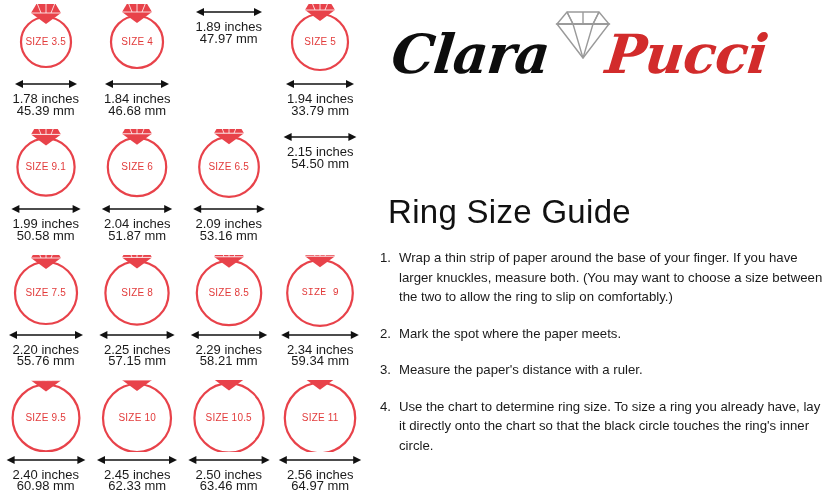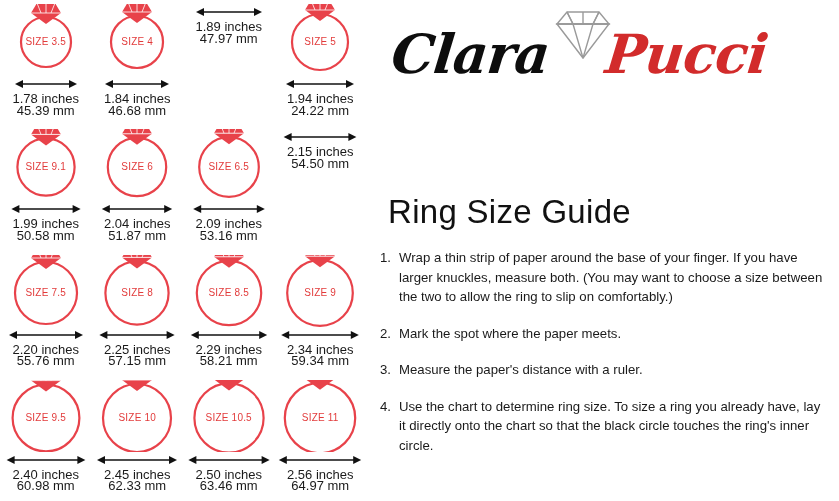--- a/index.html
+++ b/index.html
@@ -237,21 +237,21 @@
           </svg>
           <div class="size-label" style="top: 32px;">SIZE 5</div>
         </div>
         <div class="arrow-row"><svg width="86" height="14" viewBox="0 0 86 14">
             <line x1="14" y1="7" x2="72" y2="7" stroke="#111" stroke-width="1.6"></line>
             <polygon points="9,7 17,3 17,11" fill="#111"></polygon>
             <polygon points="77,7 69,3 69,11" fill="#111"></polygon>
           </svg></div>
         <div class="measure">
           <div>1.94 inches</div>
-          <div>24.22 mm</div>
+          <div>33.79 mm</div>
         </div>
       </div>
       <div class="ring-cell">
         <div class="ring-art">
           <svg width="86" height="72" viewBox="0 0 86 72">
             <circle cx="43" cy="38" r="28.6" fill="none" stroke="#e8424a" stroke-width="2.2"></circle>
             <g fill="#e8424a">
               <polygon points="28,5.399999999999999 58,5.399999999999999 43,16.4"></polygon>
               <polygon points="28,5.399999999999999 34,-4.600000000000001 52,-4.600000000000001 58,5.399999999999999"></polygon>
             </g>
@@ -428,21 +428,21 @@
               <polygon points="28,1.2000000000000028 58,1.2000000000000028 43,12.200000000000003"></polygon>
               <polygon points="28,1.2000000000000028 34,-8.799999999999997 52,-8.799999999999997 58,1.2000000000000028"></polygon>
             </g>
             <g stroke="#ffffff" stroke-width="0.8" fill="none">
               <path d="M28,1.2000000000000028 L58,1.2000000000000028"></path>
               <path d="M34,-8.799999999999997 L38,1.2000000000000028"></path>
               <path d="M52,-8.799999999999997 L48,1.2000000000000028"></path>
               <path d="M43,-8.799999999999997 L43,1.2000000000000028"></path>
             </g>
           </svg>
-          <div class="size-label" style="top: 32px;">SIZE 9</div>
+          <div class="size-label" style="top: 32px; font-family: Liberation Mono, monospace;">SIZE 9</div>
         </div>
         <div class="arrow-row"><svg width="86" height="14" viewBox="0 0 86 14">
             <line x1="9.200000000000003" y1="7" x2="76.8" y2="7" stroke="#111" stroke-width="1.6"></line>
             <polygon points="4.200000000000003,7 12.200000000000003,3 12.200000000000003,11" fill="#111"></polygon>
             <polygon points="81.8,7 73.8,3 73.8,11" fill="#111"></polygon>
           </svg></div>
         <div class="measure">
           <div>2.34 inches</div>
           <div>59.34 mm</div>
         </div>

